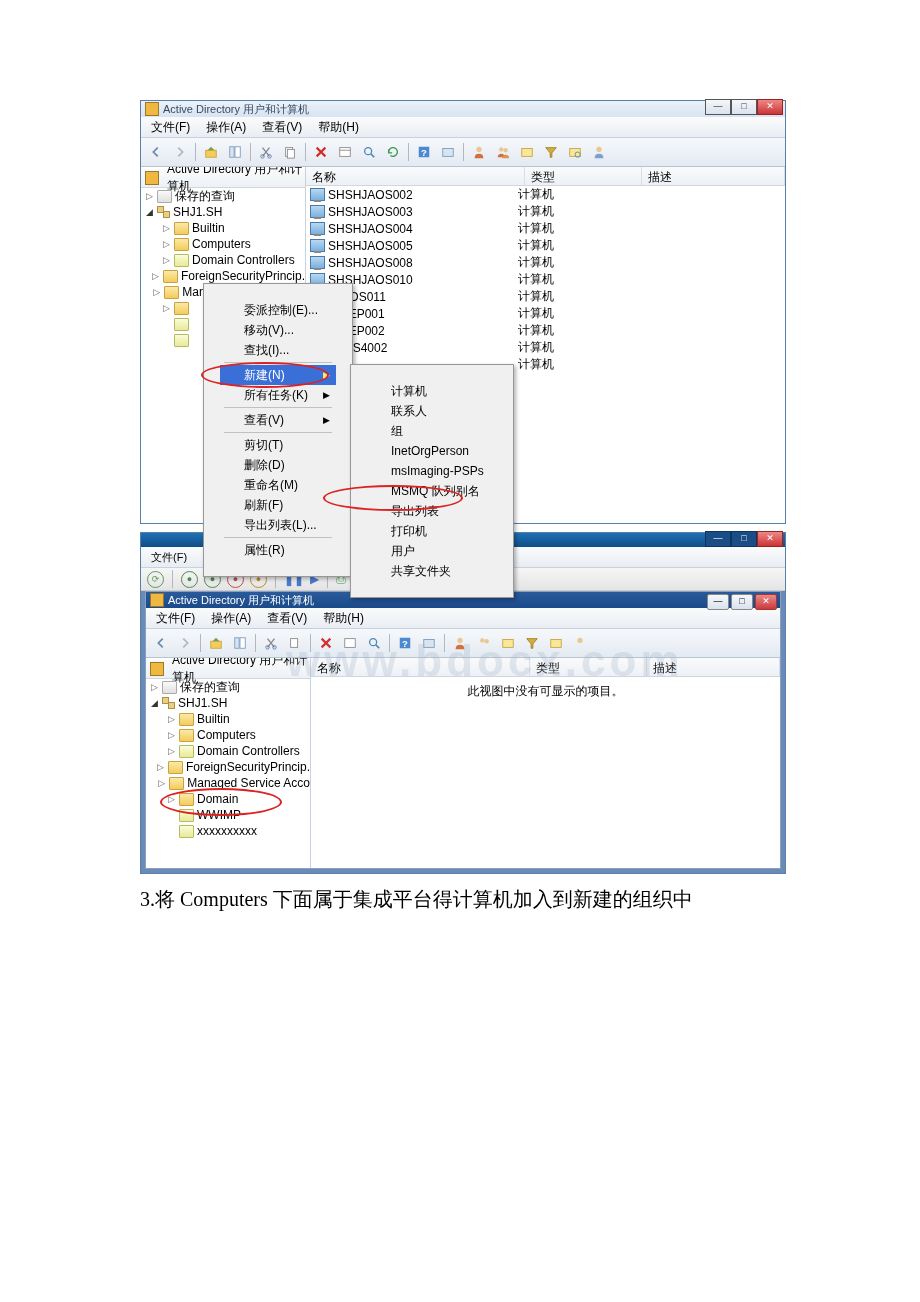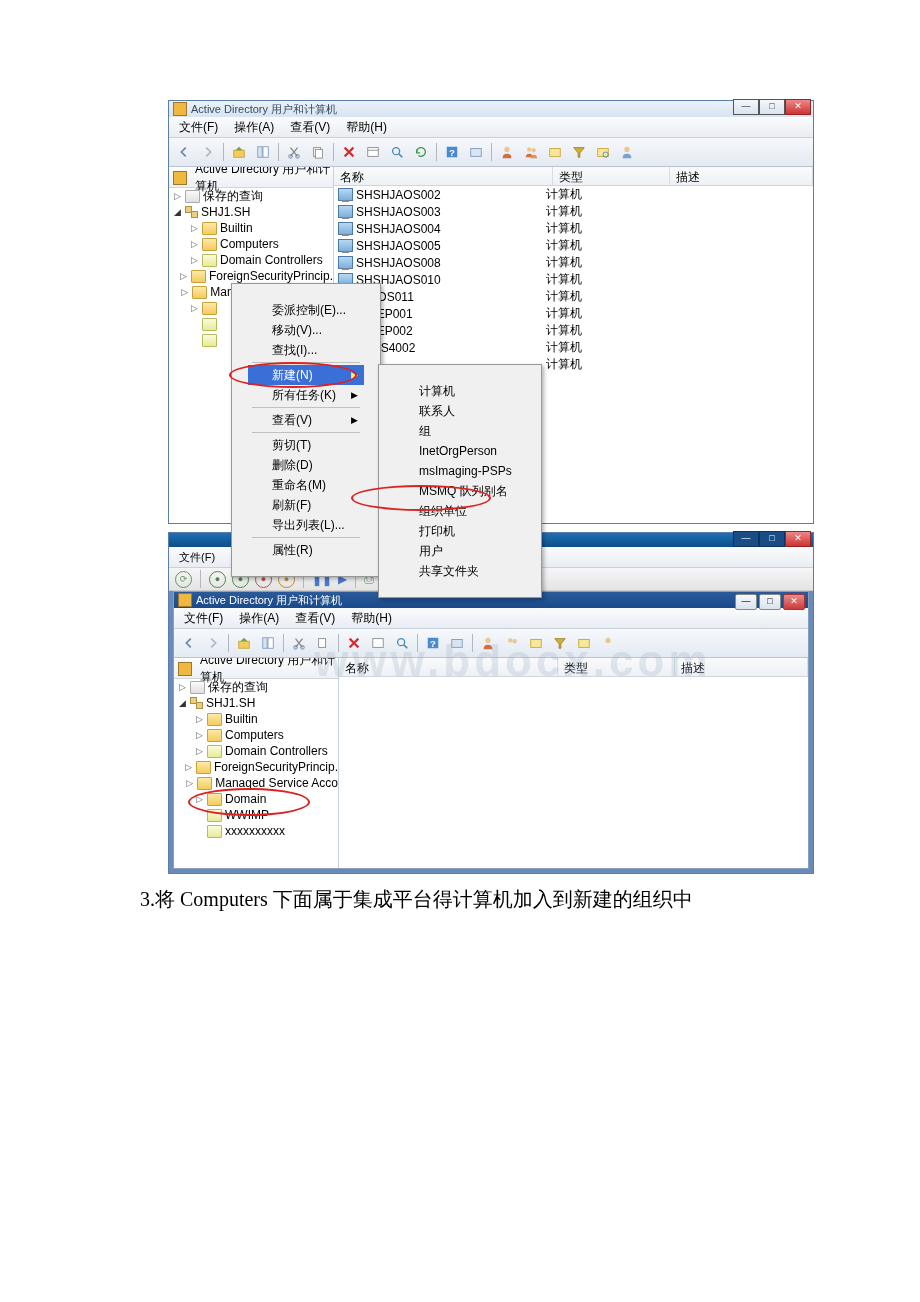--- a/index.html
+++ b/index.html
@@ -12,21 +12,20 @@
   }
   .page {
     padding: 100px 60px 40px 140px;
   }
   .window {
     border: 1px solid #5a7ea8;
     background: #f4f6f9;
     margin-bottom: 8px;
     position: relative;
     box-shadow: 0 0 0 1px #a9bfd8 inset;
-    margin-left: 28px;
   }
   .titlebar {
     height: 16px;
     background: linear-gradient(#eaf1f9, #d8e4f2);
     display: flex;
     align-items: center;
     padding: 0 4px;
     font-size: 11px;
     color: #374a63;
     position: relative;
@@ -668,21 +667,21 @@
       <div class="ctx-sep"></div>
       <div class="ctx-item">属性(R)</div>
 
       <div class="ctx-menu submenu" style="top:80px; width:130px;">
         <div class="ctx-item">计算机</div>
         <div class="ctx-item">联系人</div>
         <div class="ctx-item">组</div>
         <div class="ctx-item">InetOrgPerson</div>
         <div class="ctx-item">msImaging-PSPs</div>
         <div class="ctx-item">MSMQ 队列别名</div>
-        <div class="ctx-item">组织单位</div>
+        <div class="ctx-item">导出列表</div>
         <div class="ctx-item">打印机</div>
         <div class="ctx-item">用户</div>
         <div class="ctx-item">共享文件夹</div>
       </div>
     </div>
 
     <div class="red-oval" style="left:60px; top:195px; width:124px; height:22px;"></div>
     <div class="red-oval" style="left:182px; top:318px; width:136px; height:22px;"></div>
   </div>
 </div>
@@ -902,20 +901,21 @@
                 <span class="ou-icon"></span>
                 <span>xxxxxxxxxx</span>
               </div>
         </div>
         <div class="list-pane">
           <div class="list-header">
             <div class="col-name">名称</div>
             <div class="col-type">类型</div>
             <div class="col-desc">描述</div>
           </div>
+          <div class="empty-msg">此视图中没有可显示的项目。</div>
         </div>
         <div class="red-oval" style="left:14px; top:130px; width:118px; height:24px;"></div>
       </div>
     </div>
   </div>
 </div>
 
 <div class="step-text">3.将 Computers 下面属于集成平台得计算机加入到新建的组织中</div>
 
 </div>

